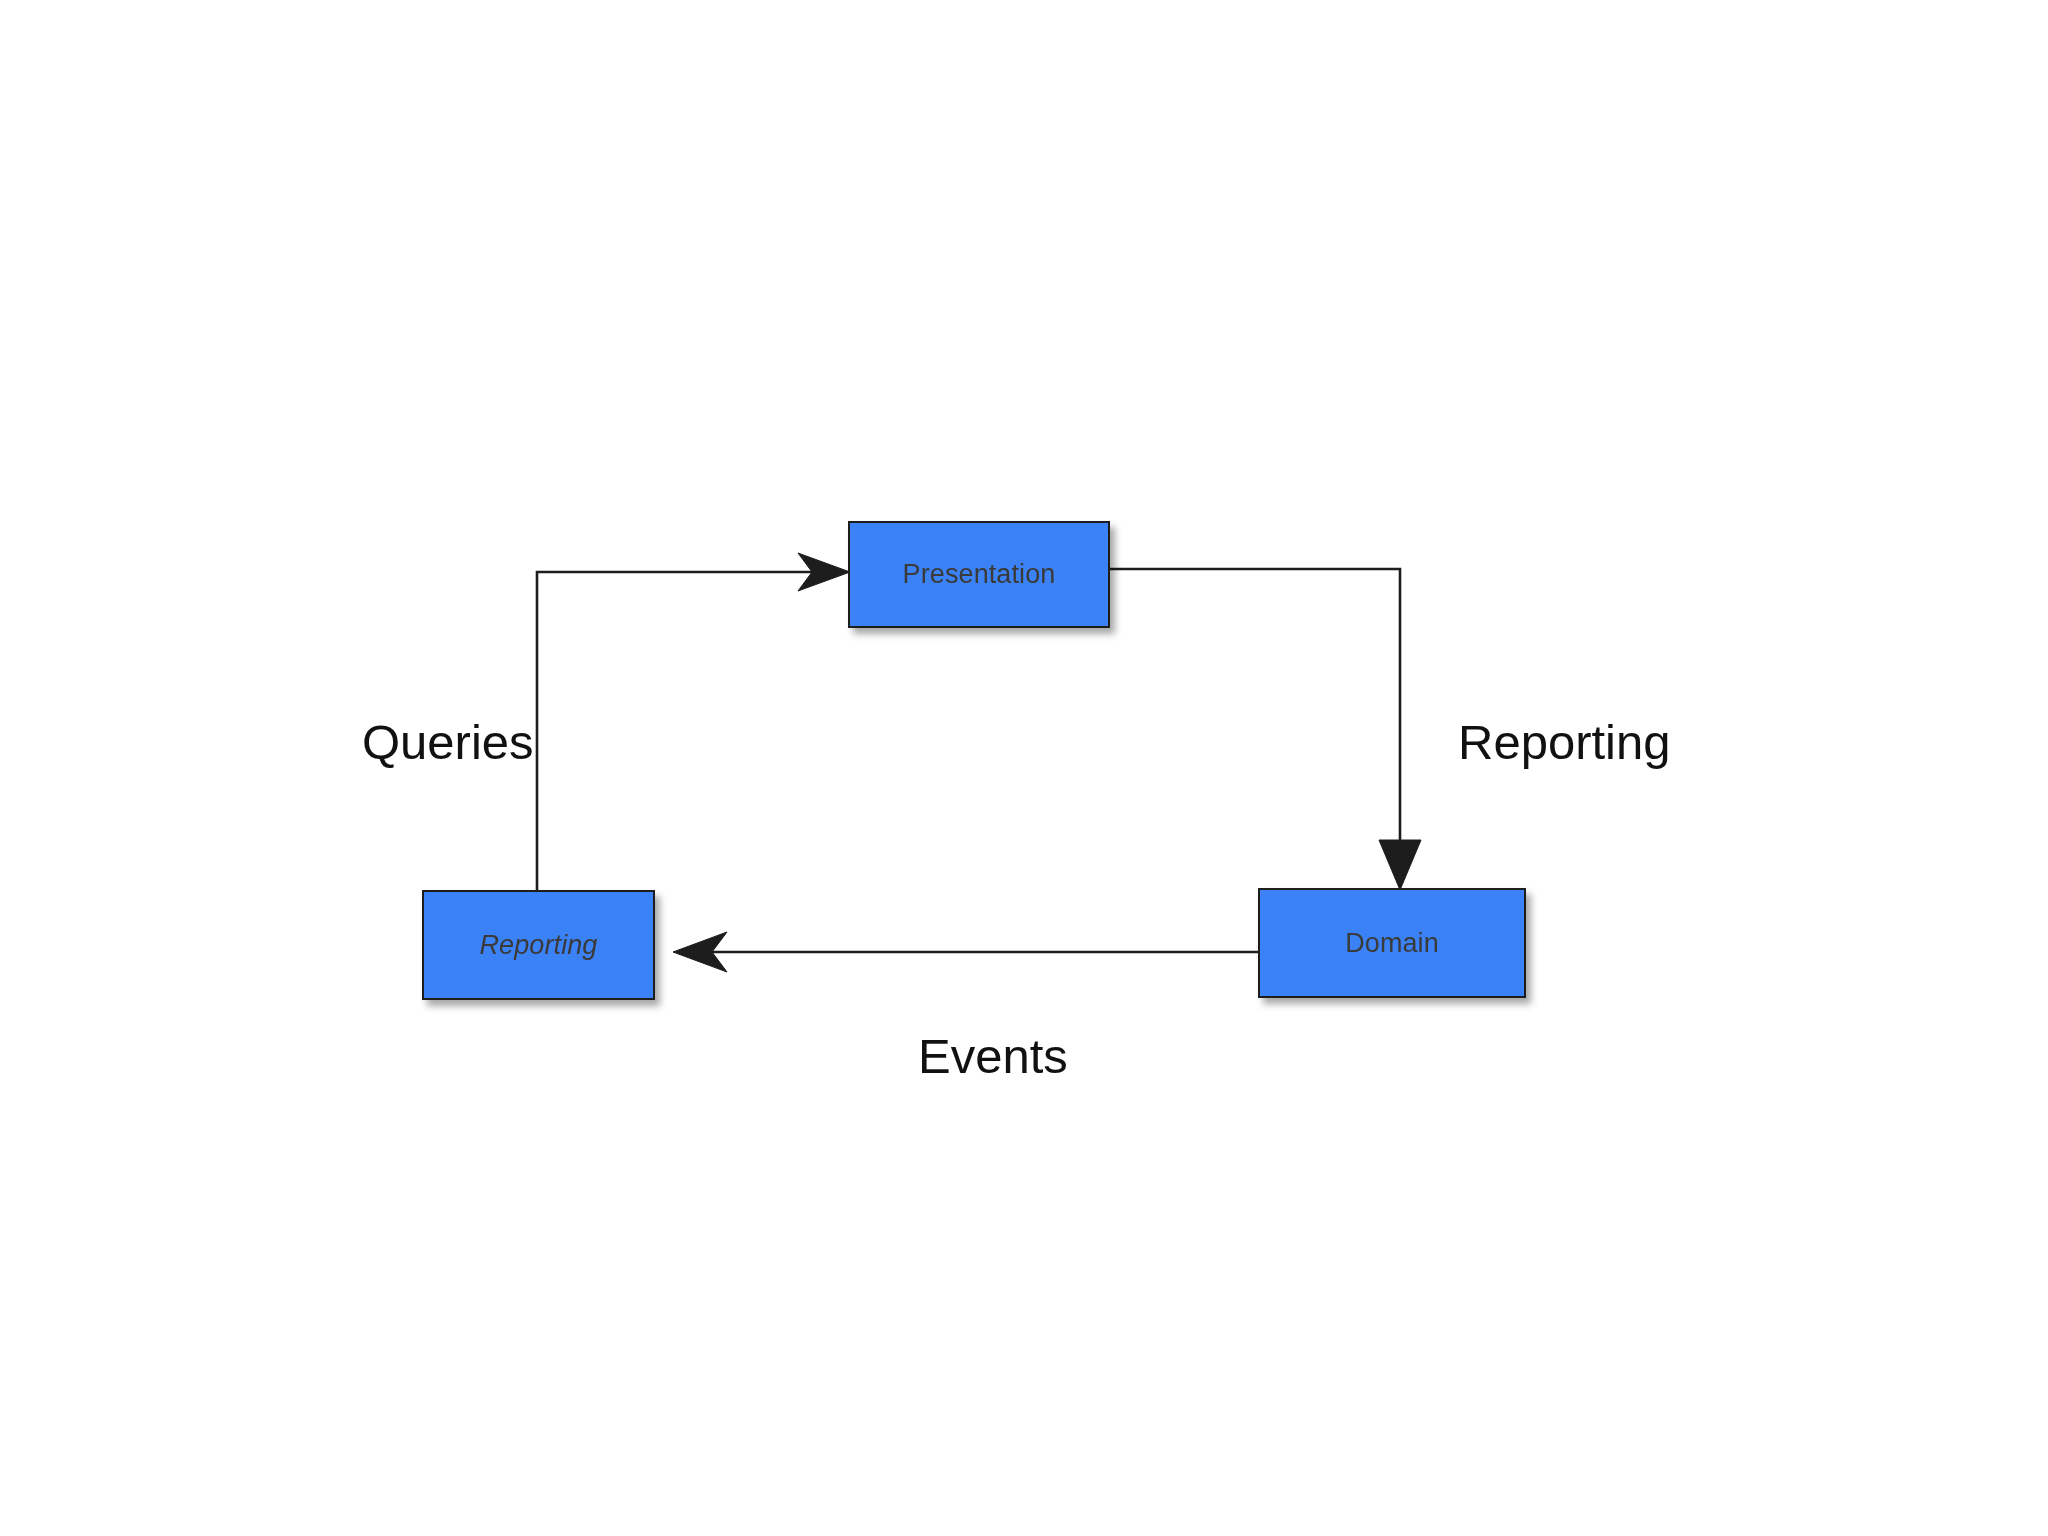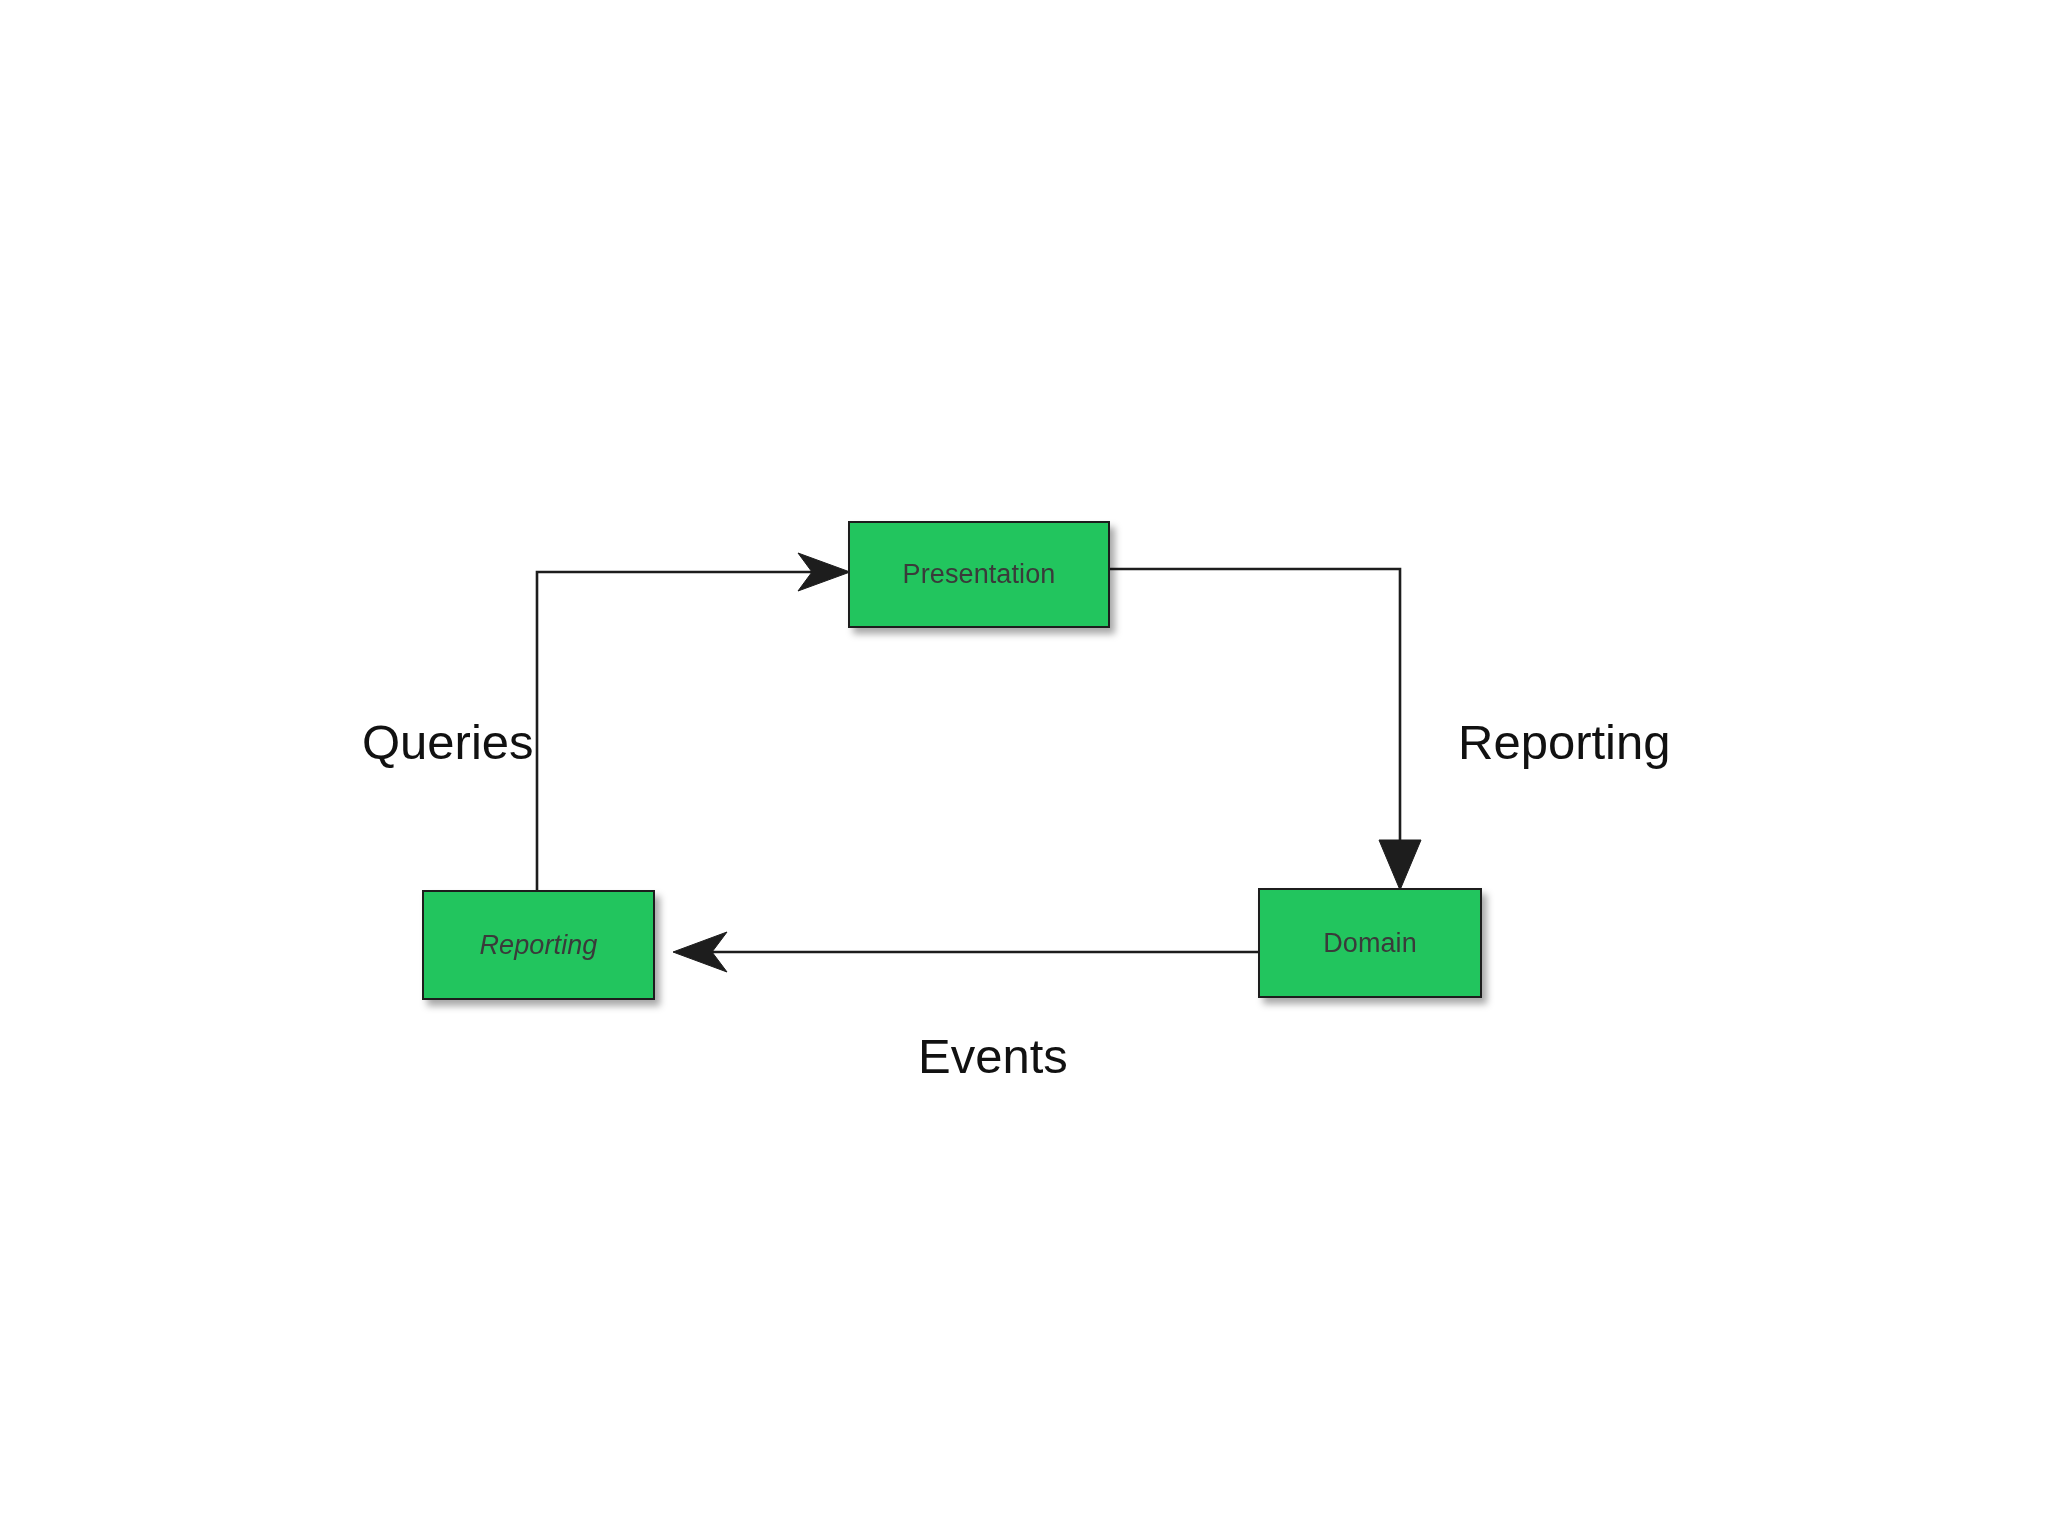--- a/index.html
+++ b/index.html
@@ -23,21 +23,21 @@
   #edges {
     position: absolute;
     left: 0;
     top: 0;
     width: 2048px;
     height: 1536px;
   }
   .node {
     position: absolute;
     box-sizing: border-box;
-    background: #22c55e;
+    background: #3b82f6;
     border: 2.5px solid #1d1d1d;
     box-shadow: 5px 6px 7px rgba(0,0,0,0.34);
     display: flex;
     align-items: center;
     justify-content: center;
     z-index: 3;
   }
   .node-label {
     color: #3a3a3a;
     font-size: 27px;
@@ -88,21 +88,21 @@
   </svg>
 
   <div class="node" id="node-presentation" style="left:848px; top:521px; width:262px; height:107px;">
     <span class="node-label">Presentation</span>
   </div>
 
   <div class="node" id="node-reporting" style="left:422px; top:890px; width:233px; height:110px;font-style:italic;">
     <span class="node-label">Reporting</span>
   </div>
 
-  <div class="node" id="node-domain" style="left:1258px; top:888px; width:224px; height:110px;">
+  <div class="node" id="node-domain" style="left:1258px; top:888px; width:268px; height:110px;">
     <span class="node-label">Domain</span>
   </div>
 
   <div class="edge-label" style="left:362px; top:718px;">Queries</div>
 
   <div class="edge-label" style="left:1458px; top:718px;">Reporting</div>
 
   <div class="edge-label" style="left:918px; top:1032px;">Events</div>
 
 </div>

